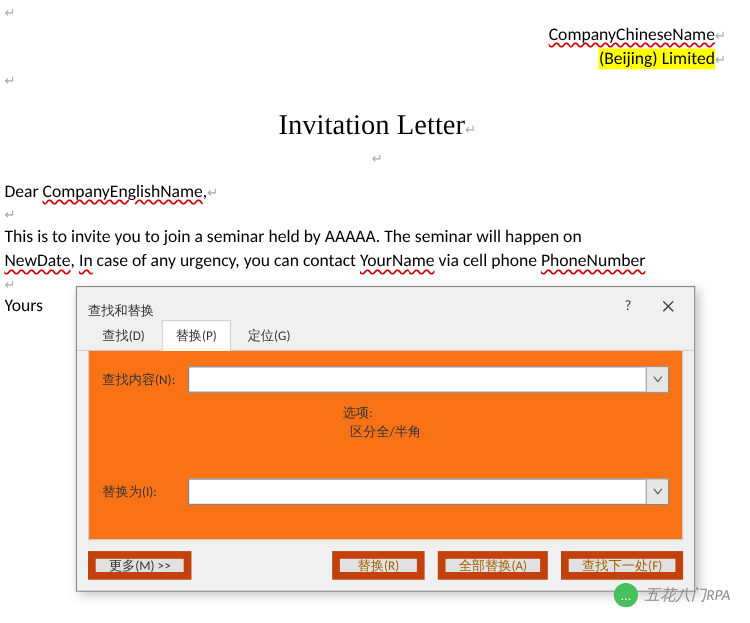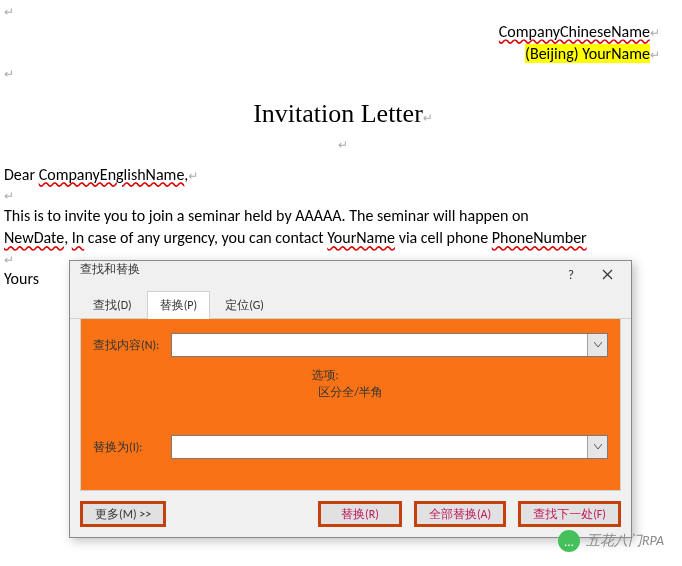--- a/index.html
+++ b/index.html
@@ -26,21 +26,21 @@
 
   .dialog {
     position: absolute; left: 69px; top: 260px;
     width: 563px; height: 278px;
     background: #f0f0f0; border: 1px solid #8a8a8a;
     box-shadow: 3px 3px 10px rgba(0,0,0,.25);
     font-size: 12px; color: #333;
     display: flex; flex-direction: column;
   }
   .titlebar {
-    display: flex; align-items: flex-start; height: 30px;
+    display: flex; align-items: flex-end; height: 30px;
     padding: 0 6px 0 10px;
   }
   .titlebar .dlg-title { flex: 1; font-size: 12px; }
   .titlebar .ctrl {
     width: 36px; height: 26px; display: flex;
     align-items: center; justify-content: center;
     cursor: pointer; font-size: 13px;
   }
   .tabs {
     display: flex; align-items: flex-end; height: 28px;
@@ -74,26 +74,26 @@
     background: #e6e6e6; display: flex;
     align-items: center; justify-content: center; cursor: pointer;
   }
   .opts-row { display: flex; flex-direction: column; }
   .opts-row .lbl { width: 78px; }
   .button-row {
     display: flex; gap: 12px; padding: 10px;
     align-items: center; justify-content: flex-start;
   }
   .btn {
-    height: 26px; border: 3px solid #c2410c;
+    height: 26px; border: 7px solid #c2410c;
     background: #e1e1e1; padding: 0 12px; font-size: 12px;
     display: flex; align-items: center; justify-content: center;
     min-width: 84px; cursor: pointer; color: #333;
   }
-  .btn.disabled { color: #be185d; cursor: default; }
+  .btn.disabled { color: #a16207; cursor: default; }
   .spacer { flex: 1; }
 
   .wm {
     position: absolute; right: 18px; bottom: 14px;
     display: flex; align-items: center; gap: 6px;
     color: #8a8a8a; font-size: 14px; font-style: italic;
   }
   .wm .bubble {
     width: 22px; height: 22px; border-radius: 50%;
     background: #46c05a; display: flex; align-items: center;
@@ -101,21 +101,21 @@
     font-style: normal;
   }
 </style>
 </head>
 <body>
 
 <div class="doc">
   <div class="para-mark">↵</div>
   <div class="right-block">
     <span class="spellerr">CompanyChineseName</span><span class="para-mark">↵</span><br>
-    <span class="hl">(Beijing) YourName</span><span class="para-mark">↵</span>
+    <span class="hl">(Beijing) Limited</span><span class="para-mark">↵</span>
   </div>
   <div class="para-mark">↵</div>
   <div class="title">
     <span>Invitation Letter</span><span class="para-mark">↵</span>
   </div>
   <div class="center para-mark">↵</div>
   <div class="body-text">
     <p>
       <span>Dear </span><span class="spellerr">CompanyEnglishName</span><span>,</span><span class="para-mark">↵</span>
     </p>

